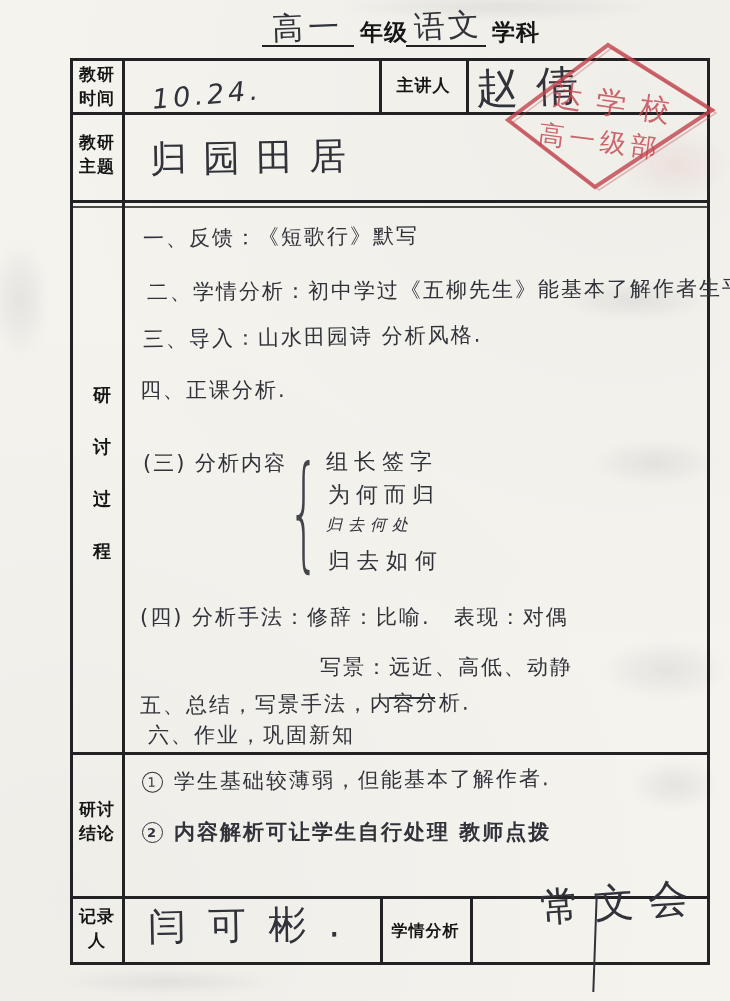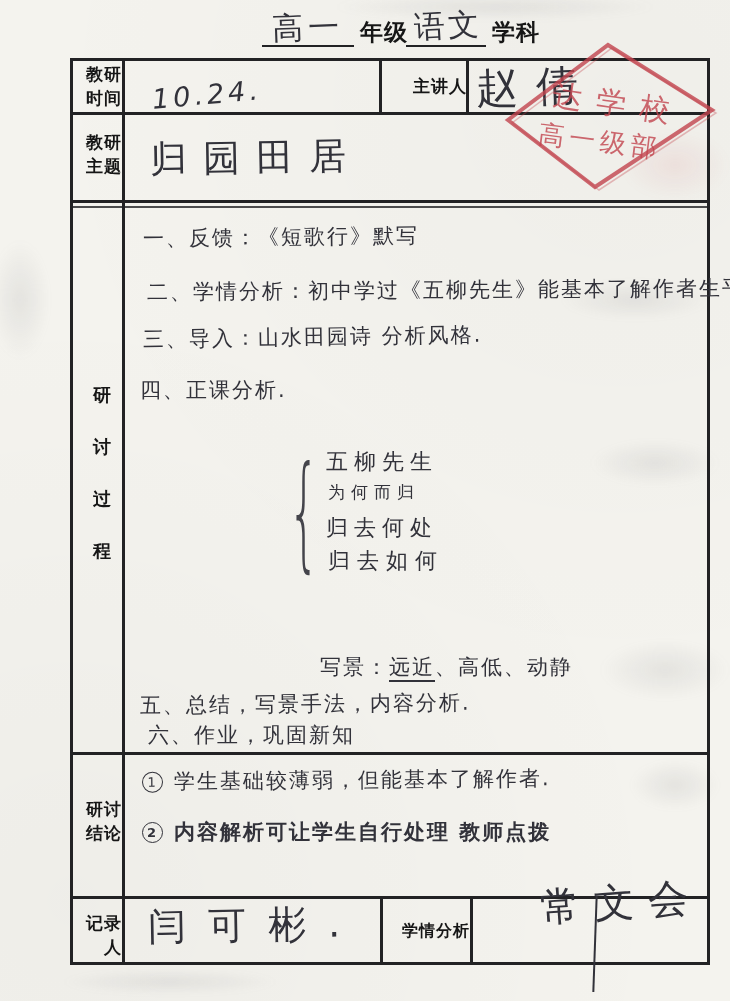--- a/index.html
+++ b/index.html
@@ -12,25 +12,25 @@
   body{background:#d9d7d2;font-family:"DejaVu Sans",sans-serif;}
   .paper{
     position:relative;width:730px;height:1001px;margin:0 auto;
     background:
       radial-gradient(circle at 85% 10%, rgba(0,0,0,0.02), transparent 55%),
       radial-gradient(circle at 10% 90%, rgba(0,0,0,0.025), transparent 55%),
       var(--paper);
     overflow:hidden;color:var(--ink);
   }
   .line{position:absolute;background:var(--line);}
-  .plabel{position:absolute;font-weight:bold;color:#161616;text-align:right;
+  .plabel{position:absolute;font-weight:bold;color:#161616;text-align:center;
     font-size:17px;line-height:1.4;letter-spacing:1px;}
   .hw{position:absolute;color:var(--ink);white-space:nowrap;line-height:1.1;}
   .hw.sm{font-size:21px;letter-spacing:2px;}
-  .u{border-bottom:2px solid var(--ink);padding-bottom:1px;}
+  .u{border-bottom:2px solid var(--ink);padding-bottom:18px;}
   .cnum{display:inline-block;width:19px;height:19px;border:1.6px solid var(--ink);
     border-radius:50%;text-align:center;line-height:19px;font-size:13px;
     margin-right:11px;vertical-align:2px;}
   .vchar{position:absolute;left:84px;width:36px;text-align:center;
     font-weight:bold;color:#161616;font-size:18px;letter-spacing:0;}
   .stampText{position:absolute;color:var(--stamp);opacity:.8;white-space:nowrap;}
   .smudge{position:absolute;pointer-events:none;filter:blur(3px);
     background:radial-gradient(ellipse at center, rgba(120,120,126,.13), rgba(120,120,126,0) 70%);}
   .smudge.red{background:radial-gradient(ellipse at center, rgba(205,90,100,.10), rgba(205,90,100,0) 70%);}
   svg{position:absolute;overflow:visible;}
@@ -69,21 +69,21 @@
   <div class="line" style="left:379px;top:58px;width:2.5px;height:56px;"></div>
   <div class="line" style="left:466px;top:58px;width:2.5px;height:56px;"></div>
   <div class="line" style="left:380px;top:896px;width:2.5px;height:68px;"></div>
   <div class="line" style="left:470px;top:896px;width:2.5px;height:68px;"></div>
 
   <div class="plabel" style="left:72px;top:63px;width:50px;">
     <span>教研</span><br>
     <span>时间</span>
   </div>
   <div class="hw" style="left:152px;top:80px;font-size:27px;letter-spacing:4px;font-style:italic;transform:rotate(-5deg);">10.24.</div>
-  <div class="plabel" style="left:380px;top:75px;width:87px;">主讲人</div>
+  <div class="plabel" style="left:380px;top:75px;width:87px;font-family:Liberation Mono, monospace;">主讲人</div>
   <div class="hw" style="left:476px;top:64px;font-size:42px;letter-spacing:18px;transform:rotate(-2deg);">赵倩</div>
 
   <svg style="left:480px;top:30px;" width="250" height="190" viewBox="0 0 250 190">
     <polygon class="stamp-stroke" points="128,15 232,80 115,157 28,90" fill="none" stroke="#c2444e" stroke-width="4" stroke-linejoin="miter" opacity="0.8"></polygon>
     <polygon class="stamp-stroke" points="128,15 232,80 115,157 28,90" fill="none" stroke="#c2444e" stroke-width="1.5" opacity="0.35" transform="translate(4,3)"></polygon>
   </svg>
   <div class="stampText stamp-red" style="left: 552px; top: 84px; font-size: 30px; letter-spacing: 14px; transform: rotate(8deg); color: rgb(194, 68, 78);">达学校</div>
   <div class="stampText stamp-red" style="left: 538px; top: 124px; font-size: 26px; letter-spacing: 5px; transform: rotate(7deg); color: rgb(194, 68, 78);">高一级部</div>
 
   <div class="plabel" style="left:72px;top:131px;width:50px;">
@@ -95,44 +95,46 @@
   <div class="vchar" style="top:383px;">研</div>
   <div class="vchar" style="top:435px;">讨</div>
   <div class="vchar" style="top:487px;">过</div>
   <div class="vchar" style="top:539px;">程</div>
 
   <div class="hw sm" style="left:143px;top:226px;transform:rotate(-0.6deg);">一、反馈：《短歌行》默写</div>
   <div class="hw sm" style="left:147px;top:279px;transform:rotate(-0.4deg);">二、学情分析：初中学过《五柳先生》能基本了解作者生平</div>
   <div class="hw sm" style="left:143px;top:326px;transform:rotate(-0.8deg);">三、导入：山水田园诗 分析风格.</div>
   <div class="hw sm" style="left:140px;top:379px;">四、正课分析.</div>
 
+  <div class="hw sm" style="left:143px;top:452px;">(三) 分析内容</div>
   <div class="hw" style="left:288px;top:444px;font-size:100px;font-weight:100;transform:scaleX(0.5) scaleY(1.25);transform-origin:left top;opacity:.9;">{</div>
-  <div class="hw" style="left:326px;top:450px;font-size:22px;letter-spacing:6px;">五柳先生</div>
-  <div class="hw" style="left:328px;top:483px;font-size:17px;letter-spacing:6px;">为何而归</div>
-  <div class="hw" style="left:326px;top:516px;font-size:22px;letter-spacing:6px;">归去何处</div>
+  <div class="hw" style="left:326px;top:450px;font-size:22px;letter-spacing:6px;">组长签字</div>
+  <div class="hw" style="left:328px;top:483px;font-size:22px;letter-spacing:6px;">为何而归</div>
+  <div class="hw" style="left:326px;top:516px;font-size:16px;letter-spacing:6px;font-style:italic;">归去何处</div>
   <div class="hw" style="left:328px;top:549px;font-size:22px;letter-spacing:7px;">归去如何</div>
 
+  <div class="hw sm" style="left:140px;top:606px;">(四) 分析手法：修辞：比喻.　表现：对偶</div>
   <div class="hw sm" style="left:320px;top:656px;">
     <span>写景：</span><span class="u">远近</span><span>、高低、动静</span>
   </div>
   <div class="hw sm" style="left:140px;top:693px;transform:rotate(-0.5deg);">五、总结，写景手法，内容分析.</div>
   <div class="hw sm" style="left:148px;top:724px;">六、作业，巩固新知</div>
 
   <div class="plabel" style="left:72px;top:798px;width:50px;">
     <span>研讨</span><br>
     <span>结论</span>
   </div>
   <div class="hw sm" style="left:142px;top:769px;transform:rotate(-0.5deg);">
     <span class="cnum">1</span><span>学生基础较薄弱，但能基本了解作者.</span>
   </div>
   <div class="hw sm" style="left:142px;top:821px;font-weight:bold;">
     <span class="cnum">2</span><span>内容解析可让学生自行处理 教师点拨</span>
   </div>
 
-  <div class="plabel" style="left:72px;top:905px;width:50px;margin-top:7px;">
+  <div class="plabel" style="left:72px;top:905px;width:50px;">
     <span>记录</span><br>
     <span>人</span>
   </div>
   <div class="hw" style="left:148px;top:905px;font-size:38px;letter-spacing:22px;transform:rotate(-1deg);">闫可彬.</div>
   <div class="plabel" style="left:381px;top:920px;width:89px;font-size:16px;">学情分析</div>
   <div class="hw" style="left:540px;top:880px;font-size:40px;letter-spacing:14px;transform:rotate(-4deg);">常文会</div>
   <div class="line" style="left:594px;top:896px;width:2px;height:96px;transform:rotate(2deg);background:var(--ink);"></div>
 
 </div>
 

